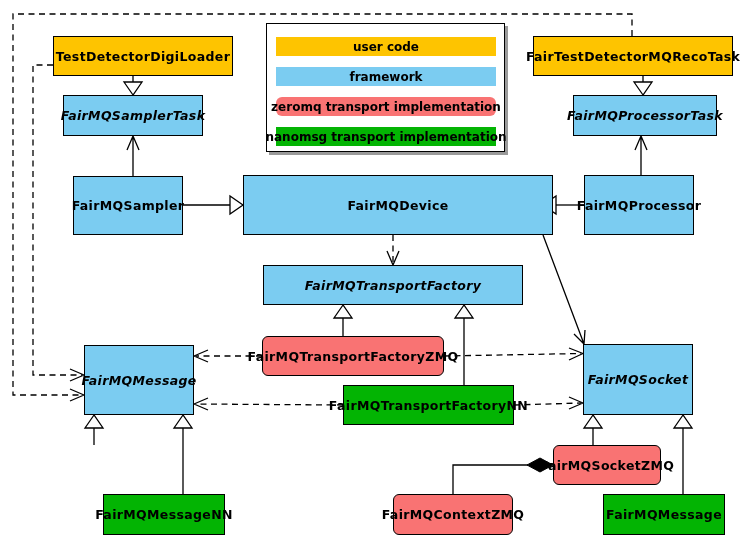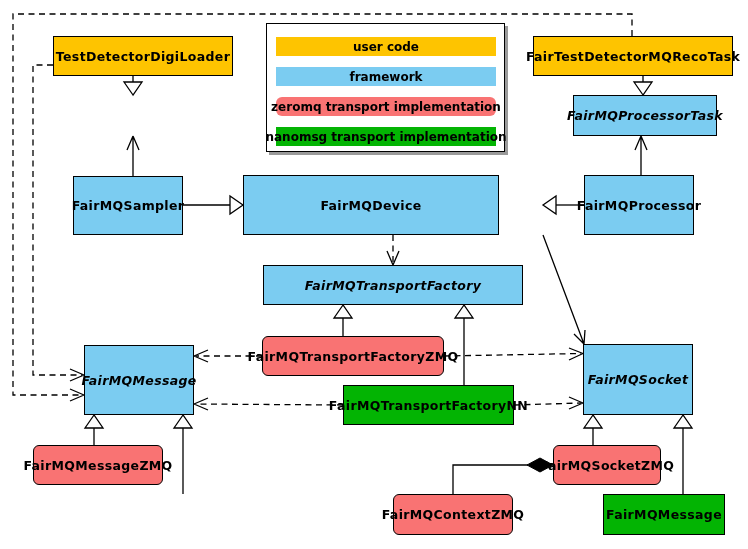--- a/index.html
+++ b/index.html
@@ -126,49 +126,52 @@
       <polygon class="diamond" points="553,465 540,458 527,465 540,472"></polygon>
     </g>
   </svg>
 
   <div class="node cat-user_code" style="left:533px;top:36px;width:200px;height:40px">
     <span>FairTestDetectorMQRecoTask</span>
   </div>
   <div class="node cat-user_code" style="left:53px;top:36px;width:180px;height:40px">
     <span>TestDetectorDigiLoader</span>
   </div>
+  <div class="node cat-framework abstract" style="left:63px;top:95px;width:140px;height:41px">
+    <span>FairMQSamplerTask</span>
+  </div>
   <div class="node cat-framework abstract" style="left:573px;top:95px;width:144px;height:41px">
     <span>FairMQProcessorTask</span>
   </div>
   <div class="node cat-framework" style="left:73px;top:176px;width:110px;height:59px">
     <span>FairMQSampler</span>
   </div>
-  <div class="node cat-framework" style="left:243px;top:175px;width:256px;height:60px">
+  <div class="node cat-framework" style="left:243px;top:175px;width:310px;height:60px">
     <span>FairMQDevice</span>
   </div>
   <div class="node cat-framework" style="left:584px;top:175px;width:110px;height:60px">
     <span>FairMQProcessor</span>
   </div>
   <div class="node cat-framework abstract" style="left:263px;top:265px;width:260px;height:40px">
     <span>FairMQTransportFactory</span>
   </div>
   <div class="node cat-zeromq" style="left:262px;top:336px;width:182px;height:40px">
     <span>FairMQTransportFactoryZMQ</span>
   </div>
   <div class="node cat-nanomsg" style="left:343px;top:385px;width:171px;height:40px">
     <span>FairMQTransportFactoryNN</span>
   </div>
   <div class="node cat-framework abstract" style="left:84px;top:345px;width:110px;height:70px">
     <span>FairMQMessage</span>
   </div>
   <div class="node cat-framework abstract" style="left:583px;top:344px;width:110px;height:71px">
     <span>FairMQSocket</span>
   </div>
-  <div class="node cat-zeromq" style="left:33px;top:445px;width:130px;height:40px">
-    <span>FairMQMessageZMQ</span>
+  <div class="node cat-nanomsg" style="left:103px;top:494px;width:122px;height:41px">
+    <span>FairMQMessageNN</span>
   </div>
   <div class="node cat-zeromq" style="left:553px;top:445px;width:108px;height:40px">
     <span>FairMQSocketZMQ</span>
   </div>
   <div class="node cat-nanomsg" style="left:603px;top:494px;width:122px;height:41px">
     <span>FairMQMessage</span>
   </div>
   <div class="node cat-zeromq" style="left:393px;top:494px;width:120px;height:41px">
     <span>FairMQContextZMQ</span>
   </div>

